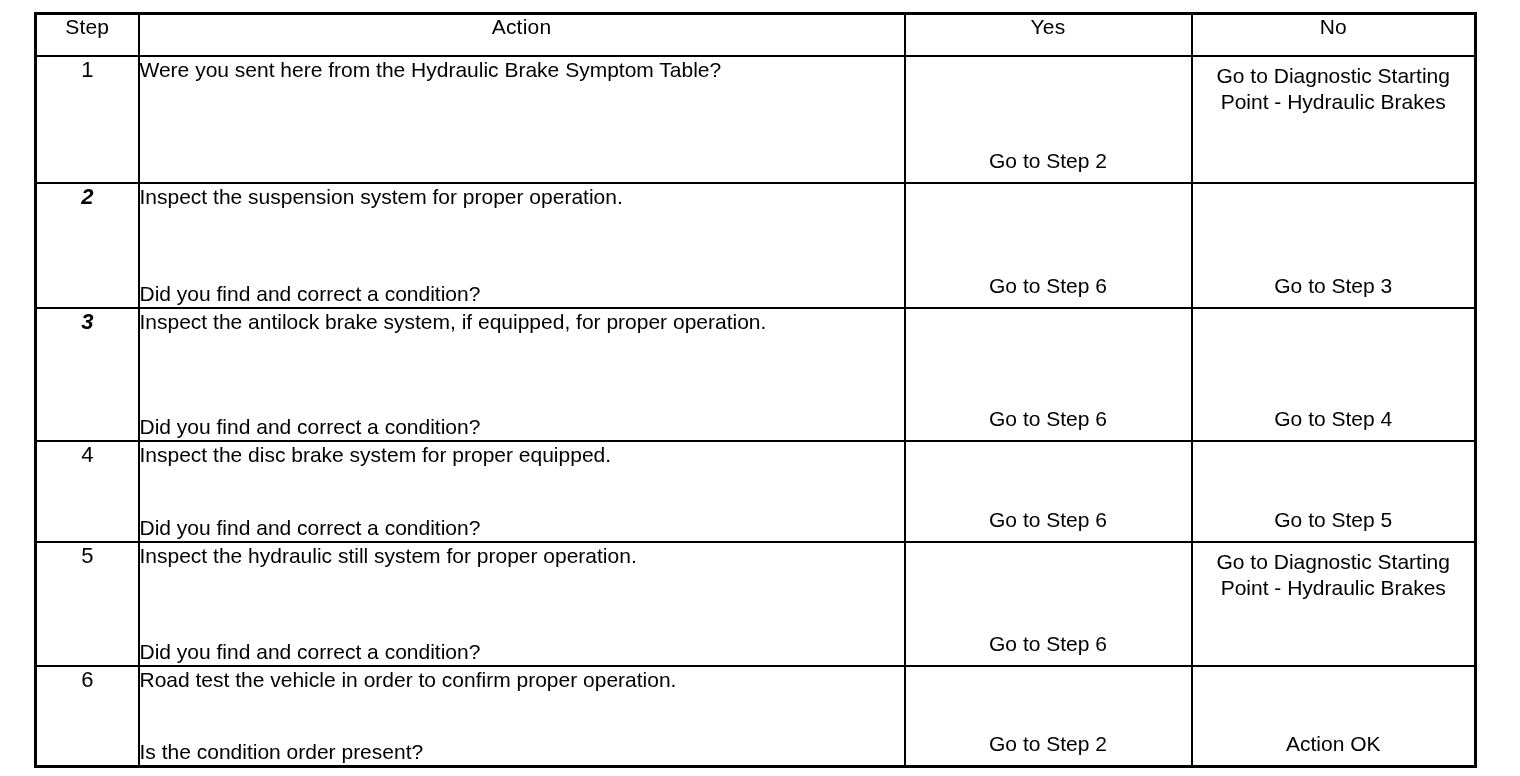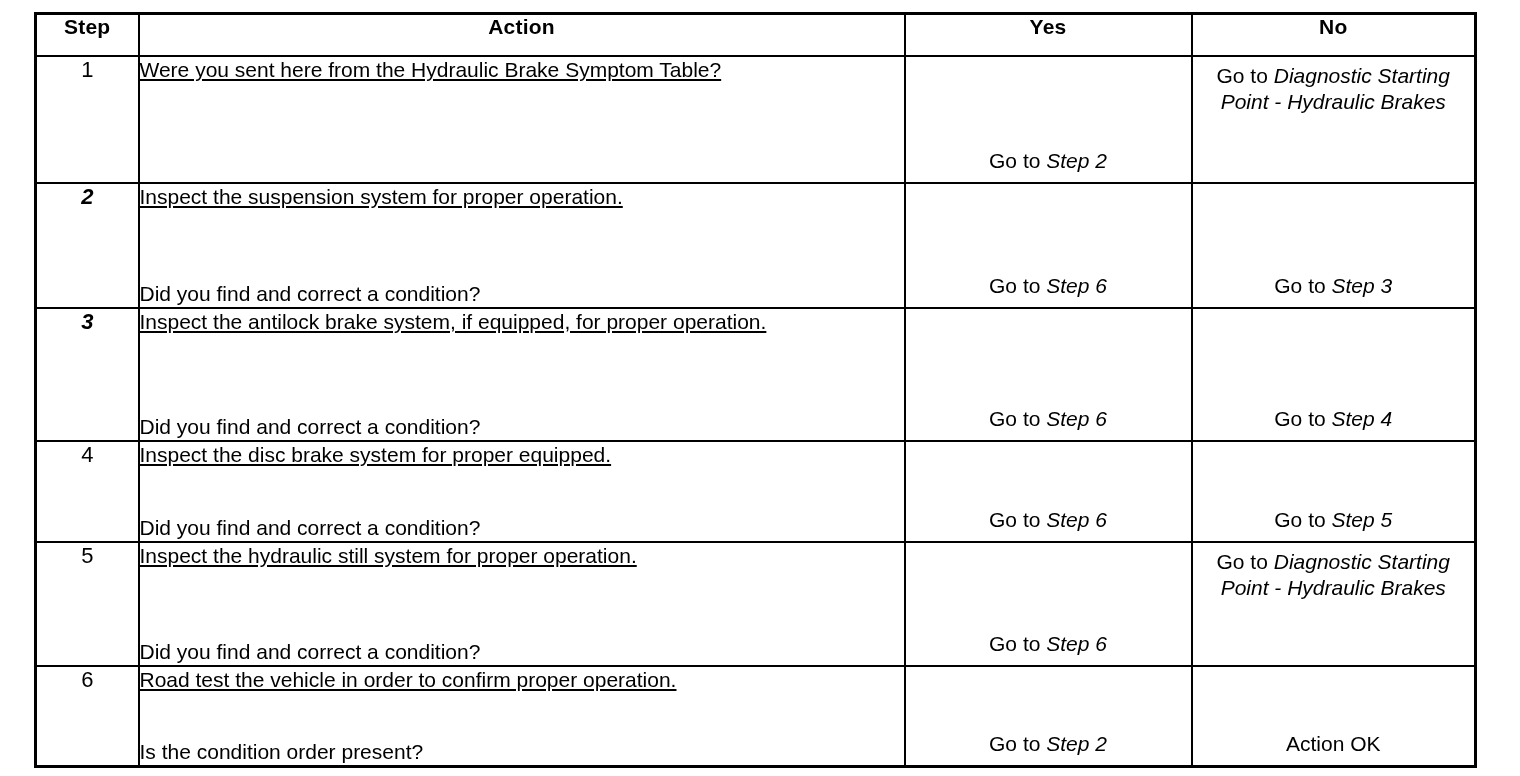--- a/index.html
+++ b/index.html
@@ -46,42 +46,42 @@
   col.c-step   { width: 103px; }
   col.c-action { width: 766px; }
   col.c-yes    { width: 287px; }
   col.c-no     { width: 284px; }
 
   thead th {
     height: 40px;
     text-align: center;
     vertical-align: middle;
     font-size: 21px;
-    font-weight: bold;
+    font-weight: normal;
     letter-spacing: 0.2px;
     border-bottom: 3px solid #000000;
   }
 
   
   td.step-cell {
     text-align: center;
     vertical-align: middle;
     font-size: 22px;
   }
   td.step-cell .step-num { display: inline-block; }
   td.step-cell .step-num.ital { font-style: italic; font-weight: bold; }
 
   
   td.action-cell {
     position: relative;
     padding: 8px 10px 8px 14px;
     font-size: 21px;
     line-height: 1.22;
   }
-  .action-lines { position: relative; height: 100%; text-decoration: underline; }
+  .action-lines { position: relative; height: 100%; }
   .action-top { display: block; }
   .action-bottom {
     display: block;
     position: absolute;
     left: 0;
     bottom: 0;
   }
 
   
   td.yes-cell, td.no-cell {
@@ -99,21 +99,21 @@
     text-align: center;
     margin-top: 48px;
   }
   .ans-top {
     position: absolute;
     left: 8px;
     right: 8px;
     top: 6px;
     text-align: center;
   }
-  .ref { font-style: italic; }
+  .ref { }
 
   
   tr.r1 td { height: 125px; }
   tr.r2 td { height: 123px; }
   tr.r3 td { height: 131px; }
   tr.r4 td { height: 99px; }
   tr.r5 td { height: 122px; }
   tr.r6 td { height: 98px; }
 </style>
 </head>

